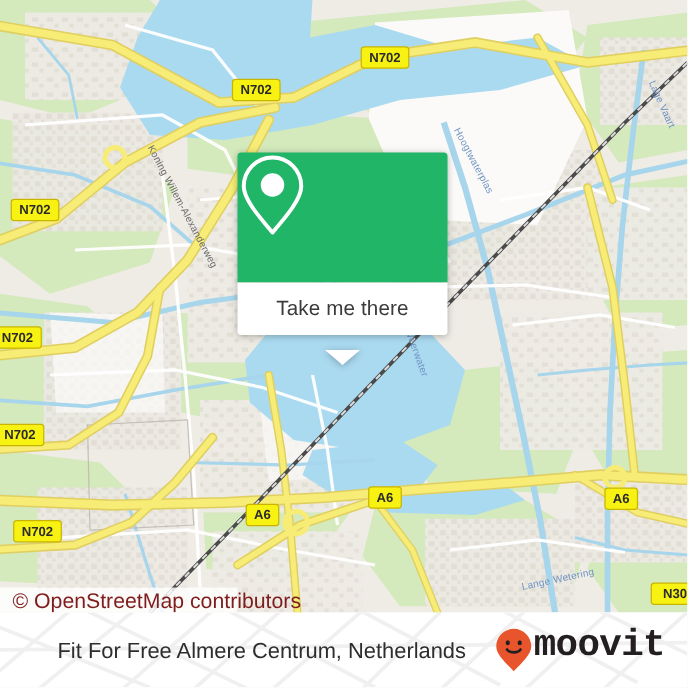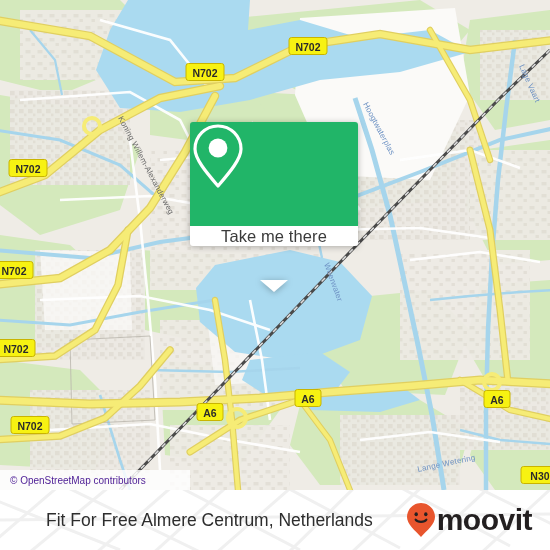--- a/index.html
+++ b/index.html
@@ -22,43 +22,43 @@
   .shield-rect{fill:#f7f212;stroke:#c9b400;stroke-width:1;}
   .shield-txt{font-family:"Liberation Sans","DejaVu Sans",sans-serif;
               font-size:10.5px;font-weight:bold;fill:#2b2b2b;
               text-anchor:middle;dominant-baseline:central;}
 
   
   #attrib{position:absolute;left:0;top:470px;height:21px;
           background:rgba(255,255,255,.82);
           display:flex;align-items:center;padding:0 8px 0 10px;
           box-sizing:border-box;}
-  #attrib span{font-size:10px;color:#4c1d95;white-space:nowrap;}
+  #attrib span{font-size:17px;color:#7f1d1d;white-space:nowrap;}
 
   
   #callout{position:absolute;left:190px;top:122px;width:168px;
            filter:drop-shadow(0 1px 3px rgba(0,0,0,.28));}
   #callout .cardtop{height:104px;border-radius:3px 3px 0 0;
            display:flex;align-items:center;justify-content:center;}
-  #callout .cardbot{height:20px;background:#fff;border-radius:0 0 3px 3px;
+  #callout .cardbot{height:42px;background:#fff;border-radius:0 0 3px 3px;
            display:flex;align-items:center;justify-content:center;}
   #callout .cardbot span{font-size:16.5px;color:#3b3b3b;letter-spacing:.1px;}
   #callout .tail{position:absolute;left:50%;top:158px;transform:translateX(-50%);
            width:0;height:0;border-left:14px solid transparent;
            border-right:14px solid transparent;border-top:12px solid #fff;}
 
   
   #footer{position:absolute;left:0;top:490px;width:550px;height:60px;
           background:#fff;overflow:hidden;}
   #footer .wm{position:absolute;left:0;top:0;width:550px;height:60px;opacity:1;}
   #footer .inner{position:relative;width:100%;height:100%;
           display:flex;align-items:center;justify-content:space-between;
           padding:0 18px 0 46px;box-sizing:border-box;}
   #footer .title{font-size:17.5px;color:#2d2d2d;white-space:nowrap;text-align:center;}
-  #logo{display:flex;align-items:center;gap:1px;}
+  #logo{display:flex;gap:1px;font-family:Liberation Mono, monospace;}
   #logo .wordmark{font-size:30px;font-weight:bold;color:#231f20;
           letter-spacing:-.5px;line-height:1;}
 </style>
 </head>
 <body>
 
 <div id="app">
 
   <div id="map">
     <svg width="550" height="490" viewBox="0 0 550 490">

